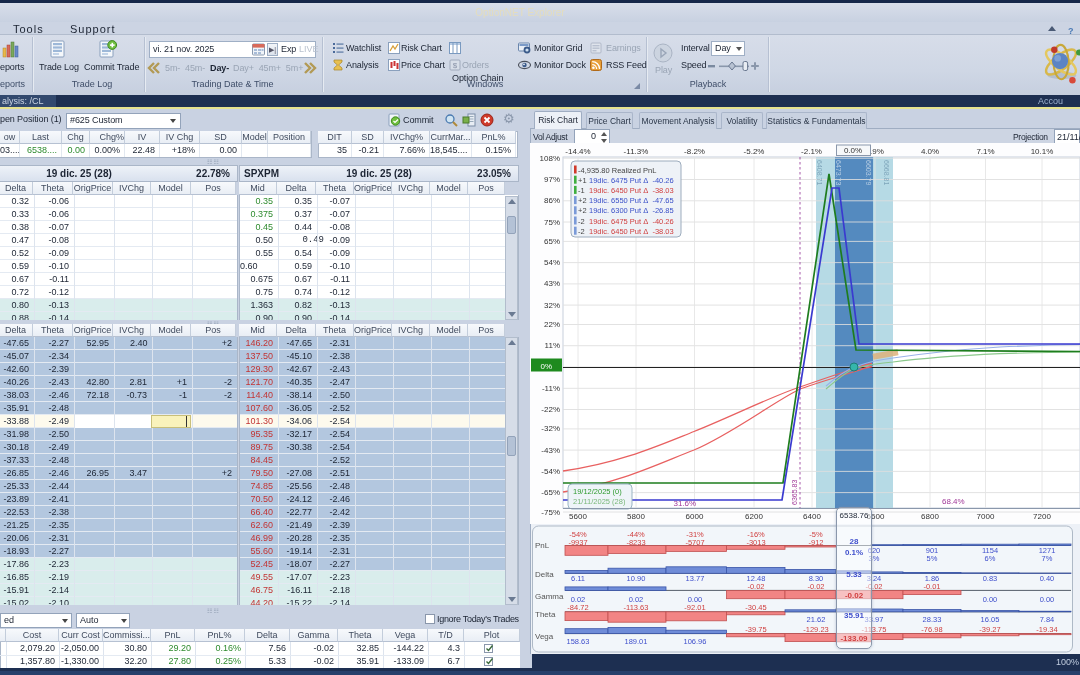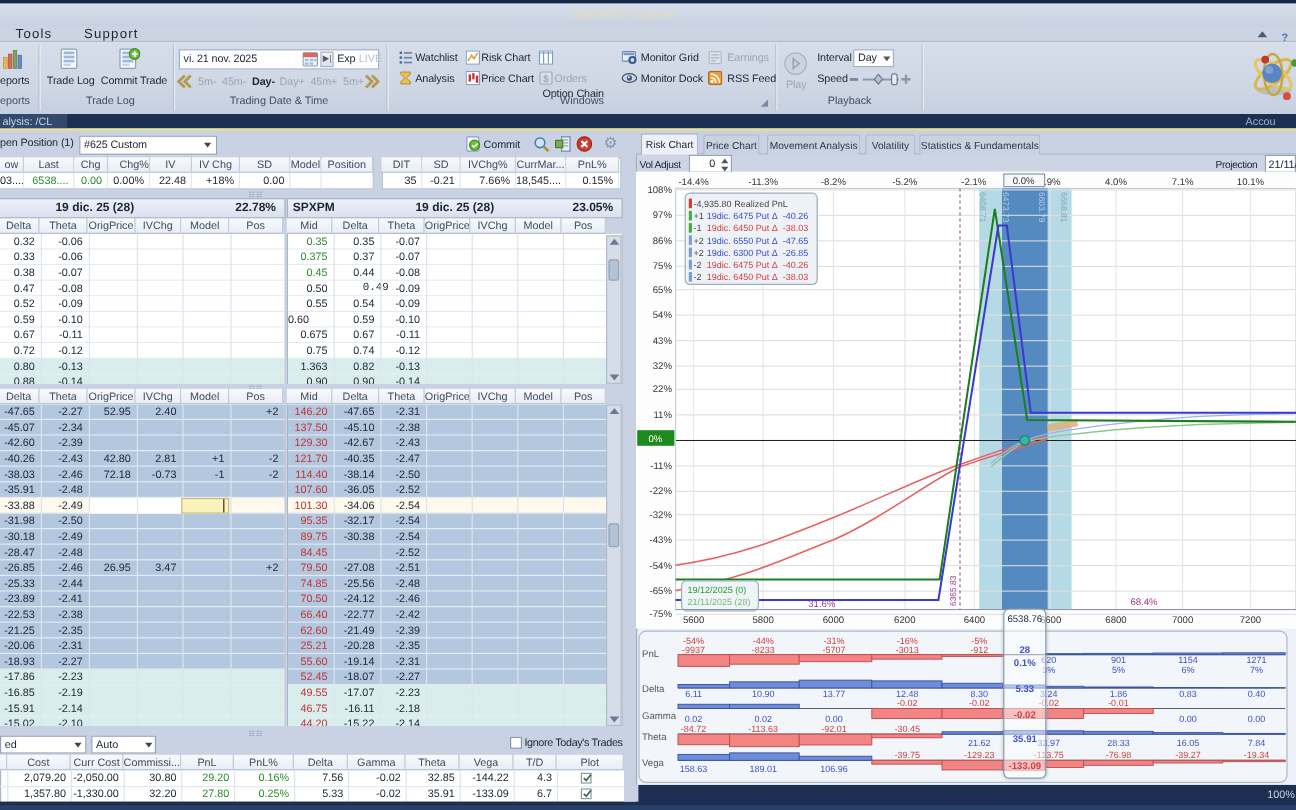--- a/index.html
+++ b/index.html
@@ -438,21 +438,21 @@
 <div class="hcell" style="left:33px;top:324px;width:40px;height:13px;">Theta</div>
 <div class="hcell" style="left:73px;top:324px;width:40px;height:13px;">OrigPrice</div>
 <div class="hcell" style="left:113px;top:324px;width:38px;height:13px;">IVChg</div>
 <div class="hcell" style="left:151px;top:324px;width:40px;height:13px;">Model</div>
 <div class="hcell" style="left:191px;top:324px;width:45px;height:13px;">Pos</div>
 <div class="abs" style="left:-1px;top:337px;width:239px;height:268px;background:#fff;border-left:1px solid #aab6c8;border-right:1px solid #aab6c8;overflow:hidden;">
     <div style="position:absolute;left:0;top:0.0px;width:239px;height:13px;background:#b3c7df;border-bottom:1px solid #e4eaf2;"></div>
     <div style="position:absolute;left:0px;top:0.0px;width:33px;height:13px;font-size:9px;line-height:13px;text-align:right;padding-right:4px;color:#1c2433;white-space:nowrap;">-47.65</div>
     <div style="position:absolute;left:34px;top:0.0px;width:39px;height:13px;font-size:9px;line-height:13px;text-align:right;padding-right:4px;color:#1c2433;white-space:nowrap;">-2.27</div>
     <div style="position:absolute;left:74px;top:0.0px;width:39px;height:13px;font-size:9px;line-height:13px;text-align:right;padding-right:4px;color:#1c2433;white-space:nowrap;">52.95</div>
-    <div style="position:absolute;left:114px;top:0.0px;width:37px;height:13px;font-size:9px;line-height:13px;text-align:right;padding-right:4px;color:#1c2433;white-space:nowrap;">2.40</div>
+    <div style="position:absolute;left:114px;top:0.0px;width:37px;height:13px;font-size:9px;line-height:13px;text-align:left;padding-right:4px;color:#1c2433;white-space:nowrap;padding-left:16px;">2.40</div>
     <div style="position:absolute;left:192px;top:0.0px;width:44px;height:13px;font-size:9px;line-height:13px;text-align:right;padding-right:4px;color:#1c2433;white-space:nowrap;">+2</div>
     <div style="position:absolute;left:0;top:13.0px;width:239px;height:13px;background:#b3c7df;border-bottom:1px solid #e4eaf2;"></div>
     <div style="position:absolute;left:0px;top:13.0px;width:33px;height:13px;font-size:9px;line-height:13px;text-align:right;padding-right:4px;color:#1c2433;white-space:nowrap;">-45.07</div>
     <div style="position:absolute;left:34px;top:13.0px;width:39px;height:13px;font-size:9px;line-height:13px;text-align:right;padding-right:4px;color:#1c2433;white-space:nowrap;">-2.34</div>
     <div style="position:absolute;left:0;top:26.0px;width:239px;height:13px;background:#b3c7df;border-bottom:1px solid #e4eaf2;"></div>
     <div style="position:absolute;left:0px;top:26.0px;width:33px;height:13px;font-size:9px;line-height:13px;text-align:right;padding-right:4px;color:#1c2433;white-space:nowrap;">-42.60</div>
     <div style="position:absolute;left:34px;top:26.0px;width:39px;height:13px;font-size:9px;line-height:13px;text-align:right;padding-right:4px;color:#1c2433;white-space:nowrap;">-2.39</div>
     <div style="position:absolute;left:0;top:39.0px;width:239px;height:13px;background:#b3c7df;border-bottom:1px solid #e4eaf2;"></div>
     <div style="position:absolute;left:0px;top:39.0px;width:33px;height:13px;font-size:9px;line-height:13px;text-align:right;padding-right:4px;color:#1c2433;white-space:nowrap;">-40.26</div>
     <div style="position:absolute;left:34px;top:39.0px;width:39px;height:13px;font-size:9px;line-height:13px;text-align:right;padding-right:4px;color:#1c2433;white-space:nowrap;">-2.43</div>
@@ -473,21 +473,21 @@
     <div style="position:absolute;left:0;top:78.0px;width:239px;height:13px;background:#fdfaed;border-bottom:1px solid #e4eaf2;"></div>
     <div style="position:absolute;left:0px;top:78.0px;width:33px;height:13px;font-size:9px;line-height:13px;text-align:right;padding-right:4px;color:#1c2433;white-space:nowrap;">-33.88</div>
     <div style="position:absolute;left:34px;top:78.0px;width:39px;height:13px;font-size:9px;line-height:13px;text-align:right;padding-right:4px;color:#1c2433;white-space:nowrap;">-2.49</div>
     <div style="position:absolute;left:0;top:91.0px;width:239px;height:13px;background:#b3c7df;border-bottom:1px solid #e4eaf2;"></div>
     <div style="position:absolute;left:0px;top:91.0px;width:33px;height:13px;font-size:9px;line-height:13px;text-align:right;padding-right:4px;color:#1c2433;white-space:nowrap;">-31.98</div>
     <div style="position:absolute;left:34px;top:91.0px;width:39px;height:13px;font-size:9px;line-height:13px;text-align:right;padding-right:4px;color:#1c2433;white-space:nowrap;">-2.50</div>
     <div style="position:absolute;left:0;top:104.0px;width:239px;height:13px;background:#b3c7df;border-bottom:1px solid #e4eaf2;"></div>
     <div style="position:absolute;left:0px;top:104.0px;width:33px;height:13px;font-size:9px;line-height:13px;text-align:right;padding-right:4px;color:#1c2433;white-space:nowrap;">-30.18</div>
     <div style="position:absolute;left:34px;top:104.0px;width:39px;height:13px;font-size:9px;line-height:13px;text-align:right;padding-right:4px;color:#1c2433;white-space:nowrap;">-2.49</div>
     <div style="position:absolute;left:0;top:117.0px;width:239px;height:13px;background:#b3c7df;border-bottom:1px solid #e4eaf2;"></div>
-    <div style="position:absolute;left:0px;top:117.0px;width:33px;height:13px;font-size:9px;line-height:13px;text-align:right;padding-right:4px;color:#1c2433;white-space:nowrap;">-28.47</div>
+    <div style="position:absolute;left:0px;top:117.0px;width:33px;height:13px;font-size:9px;line-height:13px;text-align:right;padding-right:4px;color:#1c2433;white-space:nowrap;">-37.33</div>
     <div style="position:absolute;left:34px;top:117.0px;width:39px;height:13px;font-size:9px;line-height:13px;text-align:right;padding-right:4px;color:#1c2433;white-space:nowrap;">-2.48</div>
     <div style="position:absolute;left:0;top:130.0px;width:239px;height:13px;background:#b3c7df;border-bottom:1px solid #e4eaf2;"></div>
     <div style="position:absolute;left:0px;top:130.0px;width:33px;height:13px;font-size:9px;line-height:13px;text-align:right;padding-right:4px;color:#1c2433;white-space:nowrap;">-26.85</div>
     <div style="position:absolute;left:34px;top:130.0px;width:39px;height:13px;font-size:9px;line-height:13px;text-align:right;padding-right:4px;color:#1c2433;white-space:nowrap;">-2.46</div>
     <div style="position:absolute;left:74px;top:130.0px;width:39px;height:13px;font-size:9px;line-height:13px;text-align:right;padding-right:4px;color:#1c2433;white-space:nowrap;">26.95</div>
     <div style="position:absolute;left:114px;top:130.0px;width:37px;height:13px;font-size:9px;line-height:13px;text-align:right;padding-right:4px;color:#1c2433;white-space:nowrap;">3.47</div>
     <div style="position:absolute;left:192px;top:130.0px;width:44px;height:13px;font-size:9px;line-height:13px;text-align:right;padding-right:4px;color:#1c2433;white-space:nowrap;">+2</div>
     <div style="position:absolute;left:0;top:143.0px;width:239px;height:13px;background:#b3c7df;border-bottom:1px solid #e4eaf2;"></div>
     <div style="position:absolute;left:0px;top:143.0px;width:33px;height:13px;font-size:9px;line-height:13px;text-align:right;padding-right:4px;color:#1c2433;white-space:nowrap;">-25.33</div>
     <div style="position:absolute;left:34px;top:143.0px;width:39px;height:13px;font-size:9px;line-height:13px;text-align:right;padding-right:4px;color:#1c2433;white-space:nowrap;">-2.44</div>
@@ -590,21 +590,21 @@
     <div style="position:absolute;left:77px;top:156.0px;width:37px;height:13px;font-size:9px;line-height:13px;text-align:right;padding-right:4px;color:#1c2433;white-space:nowrap;">-2.46</div>
     <div style="position:absolute;left:0;top:169.0px;width:280px;height:13px;background:#b3c7df;border-bottom:1px solid #e4eaf2;"></div>
     <div style="position:absolute;left:0px;top:169.0px;width:37px;height:13px;font-size:9px;line-height:13px;text-align:right;padding-right:4px;color:#c23434;white-space:nowrap;">66.40</div>
     <div style="position:absolute;left:38px;top:169.0px;width:38px;height:13px;font-size:9px;line-height:13px;text-align:right;padding-right:4px;color:#1c2433;white-space:nowrap;">-22.77</div>
     <div style="position:absolute;left:77px;top:169.0px;width:37px;height:13px;font-size:9px;line-height:13px;text-align:right;padding-right:4px;color:#1c2433;white-space:nowrap;">-2.42</div>
     <div style="position:absolute;left:0;top:182.0px;width:280px;height:13px;background:#b3c7df;border-bottom:1px solid #e4eaf2;"></div>
     <div style="position:absolute;left:0px;top:182.0px;width:37px;height:13px;font-size:9px;line-height:13px;text-align:right;padding-right:4px;color:#c23434;white-space:nowrap;">62.60</div>
     <div style="position:absolute;left:38px;top:182.0px;width:38px;height:13px;font-size:9px;line-height:13px;text-align:right;padding-right:4px;color:#1c2433;white-space:nowrap;">-21.49</div>
     <div style="position:absolute;left:77px;top:182.0px;width:37px;height:13px;font-size:9px;line-height:13px;text-align:right;padding-right:4px;color:#1c2433;white-space:nowrap;">-2.39</div>
     <div style="position:absolute;left:0;top:195.0px;width:280px;height:13px;background:#b3c7df;border-bottom:1px solid #e4eaf2;"></div>
-    <div style="position:absolute;left:0px;top:195.0px;width:37px;height:13px;font-size:9px;line-height:13px;text-align:right;padding-right:4px;color:#c23434;white-space:nowrap;">25.21</div>
+    <div style="position:absolute;left:0px;top:195.0px;width:37px;height:13px;font-size:9px;line-height:13px;text-align:right;padding-right:4px;color:#c23434;white-space:nowrap;">46.99</div>
     <div style="position:absolute;left:38px;top:195.0px;width:38px;height:13px;font-size:9px;line-height:13px;text-align:right;padding-right:4px;color:#1c2433;white-space:nowrap;">-20.28</div>
     <div style="position:absolute;left:77px;top:195.0px;width:37px;height:13px;font-size:9px;line-height:13px;text-align:right;padding-right:4px;color:#1c2433;white-space:nowrap;">-2.35</div>
     <div style="position:absolute;left:0;top:208.0px;width:280px;height:13px;background:#b3c7df;border-bottom:1px solid #e4eaf2;"></div>
     <div style="position:absolute;left:0px;top:208.0px;width:37px;height:13px;font-size:9px;line-height:13px;text-align:right;padding-right:4px;color:#c23434;white-space:nowrap;">55.60</div>
     <div style="position:absolute;left:38px;top:208.0px;width:38px;height:13px;font-size:9px;line-height:13px;text-align:right;padding-right:4px;color:#1c2433;white-space:nowrap;">-19.14</div>
     <div style="position:absolute;left:77px;top:208.0px;width:37px;height:13px;font-size:9px;line-height:13px;text-align:right;padding-right:4px;color:#1c2433;white-space:nowrap;">-2.31</div>
     <div style="position:absolute;left:0;top:221.0px;width:280px;height:13px;background:#b3c7df;border-bottom:1px solid #e4eaf2;"></div>
     <div style="position:absolute;left:0px;top:221.0px;width:37px;height:13px;font-size:9px;line-height:13px;text-align:right;padding-right:4px;color:#c23434;white-space:nowrap;">52.45</div>
     <div style="position:absolute;left:38px;top:221.0px;width:38px;height:13px;font-size:9px;line-height:13px;text-align:right;padding-right:4px;color:#1c2433;white-space:nowrap;">-18.07</div>
     <div style="position:absolute;left:77px;top:221.0px;width:37px;height:13px;font-size:9px;line-height:13px;text-align:right;padding-right:4px;color:#1c2433;white-space:nowrap;">-2.27</div>

